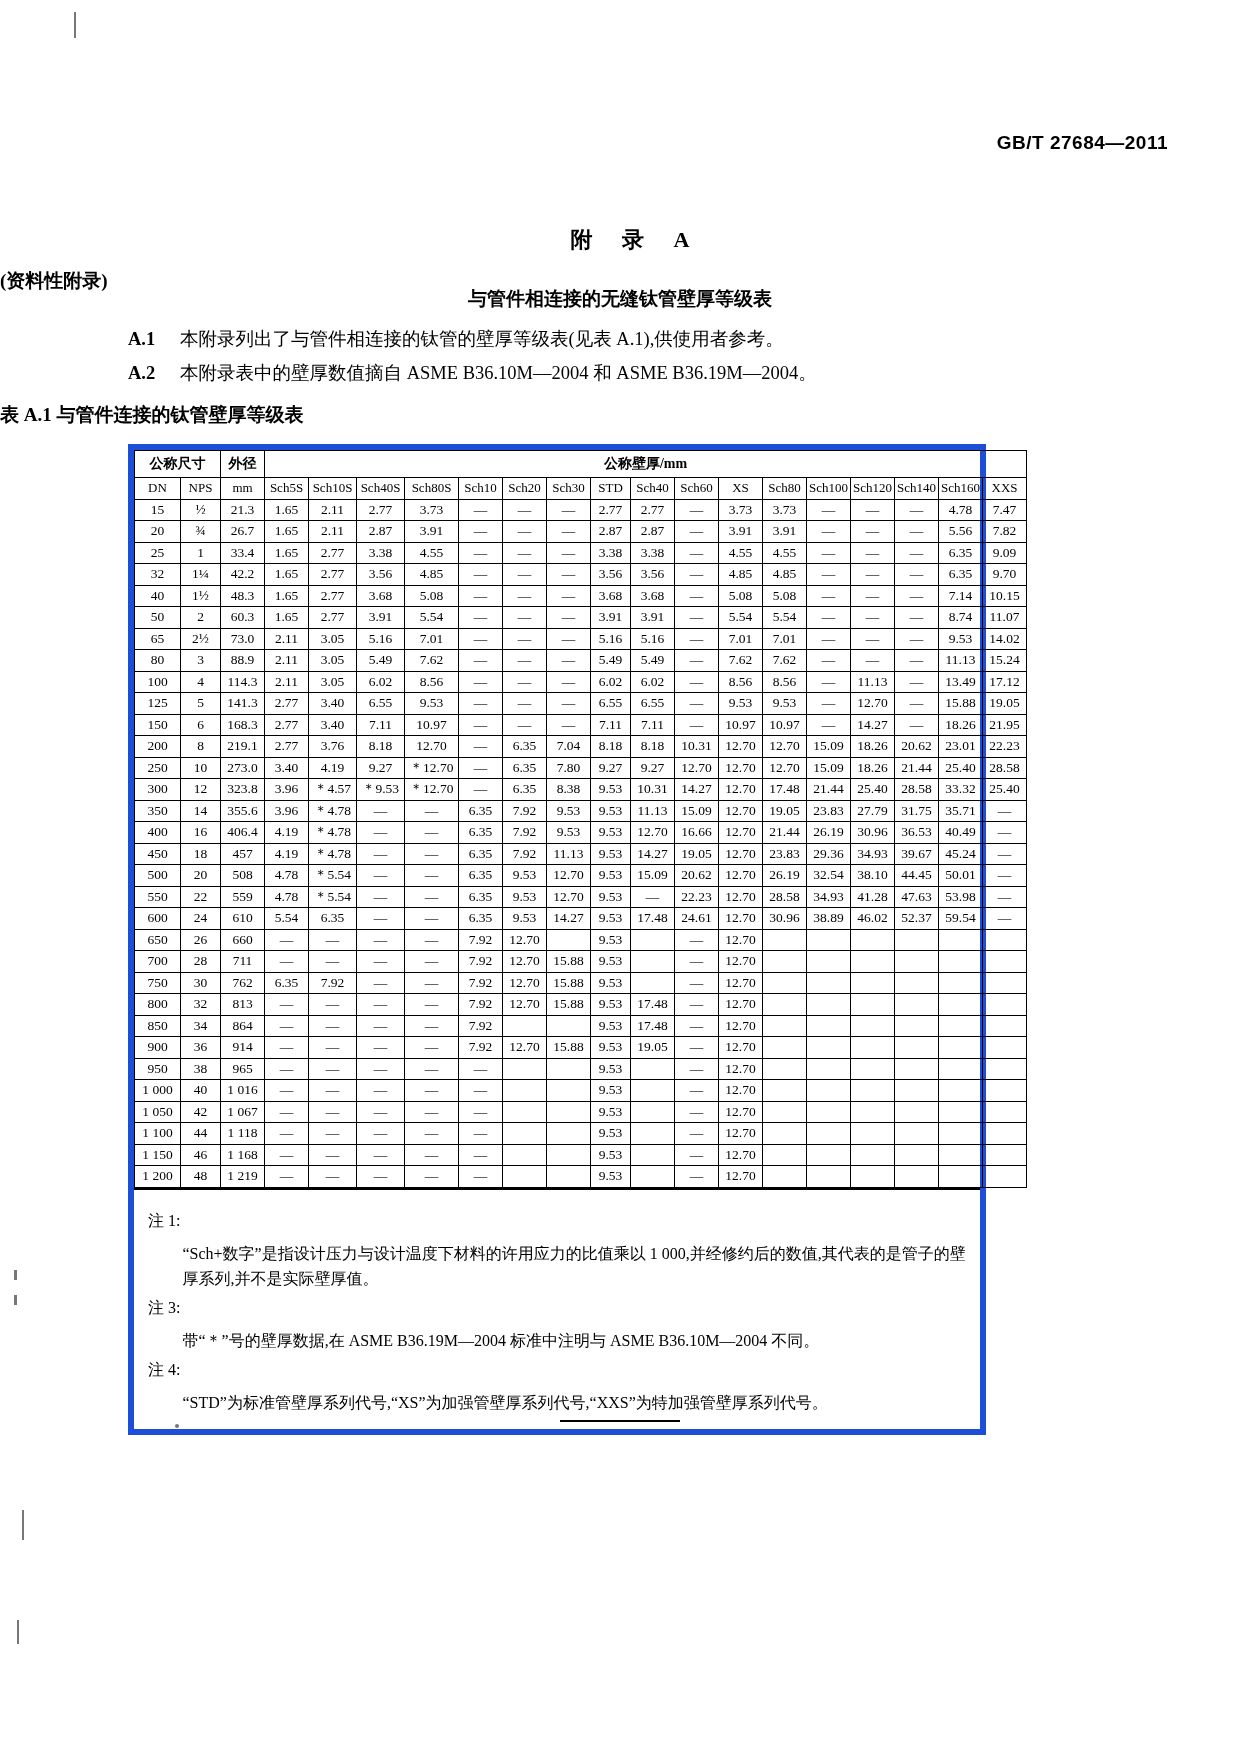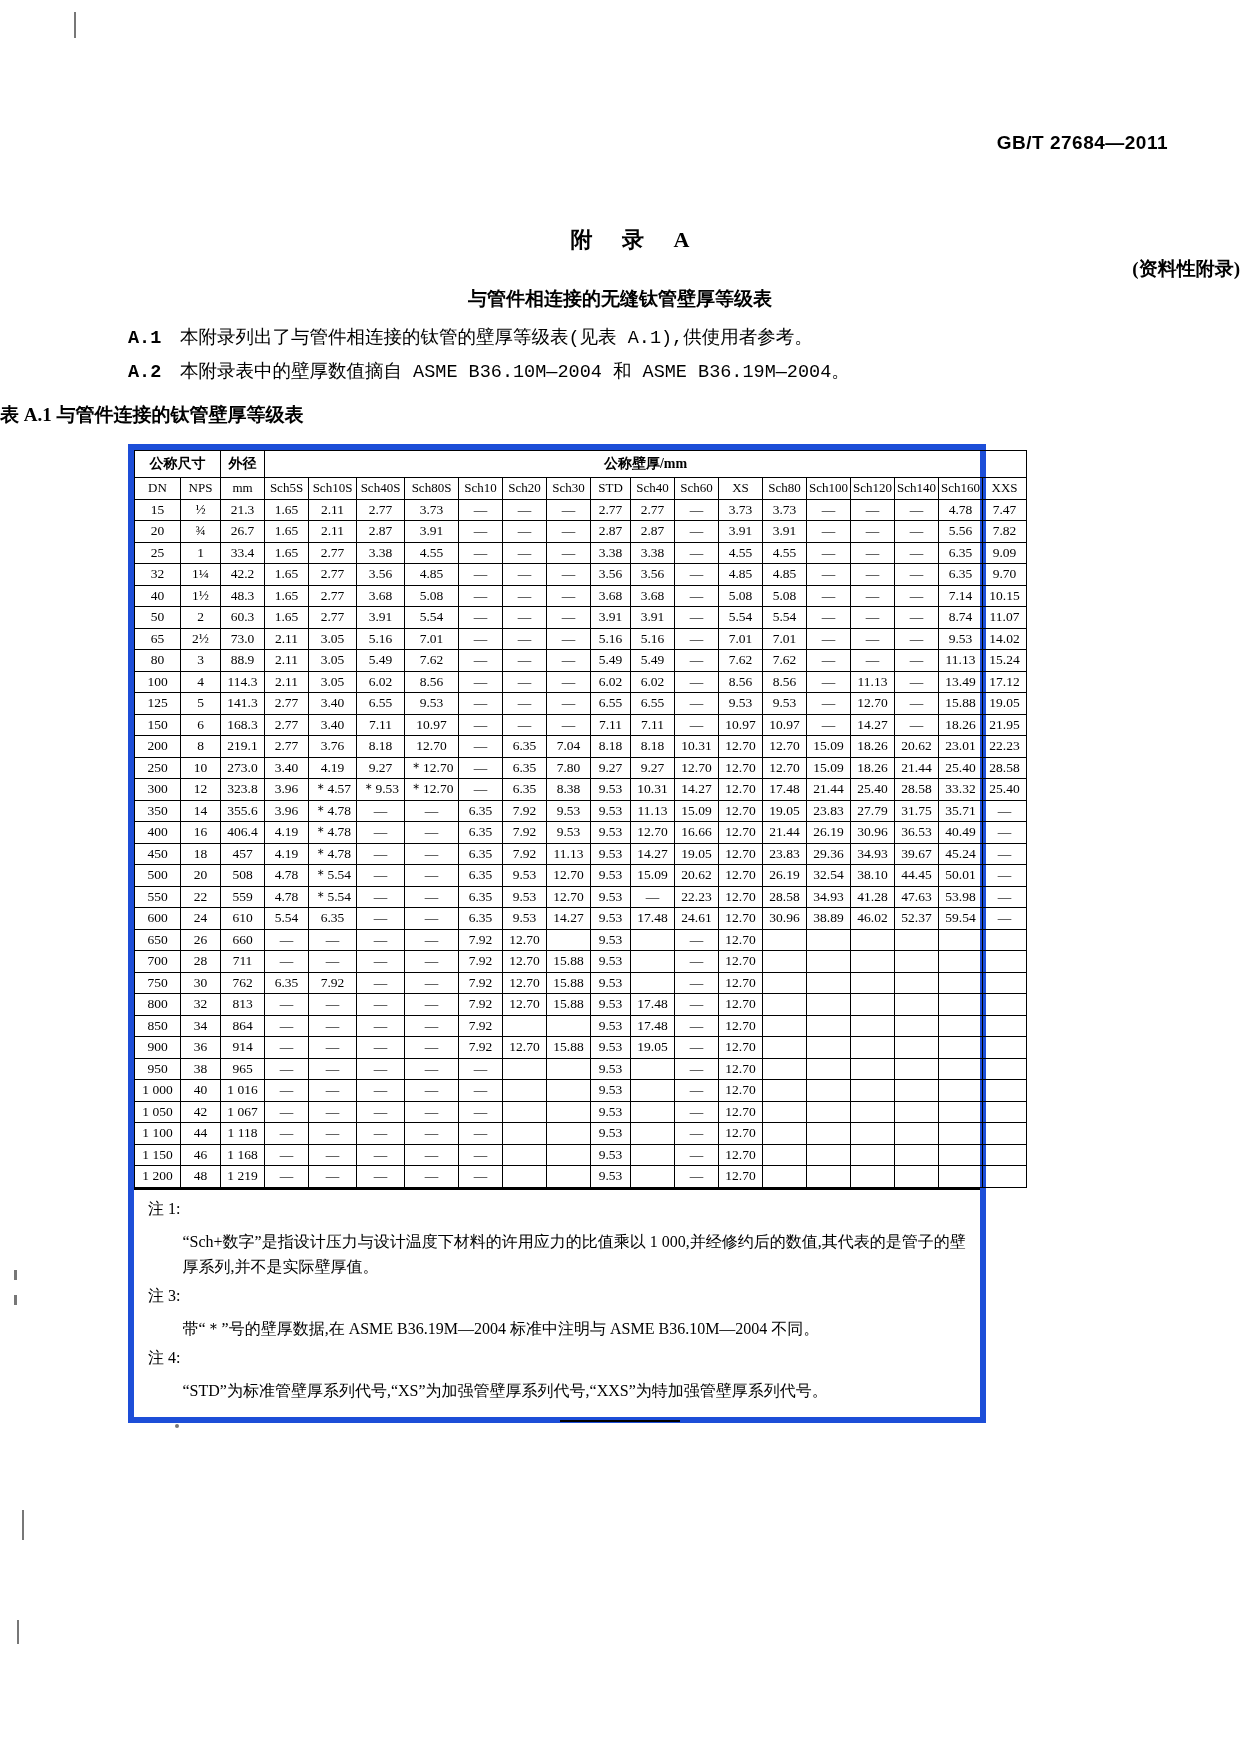--- a/index.html
+++ b/index.html
@@ -34,43 +34,42 @@
     top: 225px;
     left: 16px;
     width: 1240px;
     text-align: center;
     font-size: 22px;
     font-weight: bold;
     letter-spacing: 12px;
   }
   .appendix-sub {
     position: absolute;
-    top: 256px;
+    top: 268px;
     left: 0;
     width: 1240px;
-    text-align: right;
+    text-align: left;
     font-size: 19px;
     font-weight: bold;
   }
   .appendix-sub2 {
     position: absolute;
     top: 286px;
     left: 0;
     width: 1240px;
     text-align: center;
     font-size: 19px;
     font-weight: bold;
   }
   .para {
     position: absolute;
     left: 128px;
     font-size: 18.5px;
     line-height: 26px;
     white-space: nowrap;
-    font-family: Liberation Mono, monospace;
   }
   .para .lbl {
     font-weight: bold;
     display: inline-block;
     width: 52px;
   }
   #paraA1 { top: 326px; }
   #paraA2 { top: 360px; }
   .table-caption {
     position: absolute;
@@ -114,21 +113,21 @@
     height: 26px;
   }
   table.main tbody td {
     font-size: 13.5px;
   }
   table.main tbody td.num {
     letter-spacing: 0px;
   }
   .notes {
     border-top: 2px solid #000;
-    padding: 6px 10px 10px 14px;
+    padding: 18px 10px 10px 14px;
     font-size: 16px;
     line-height: 25px;
   }
   .note {
     display: flex;
     margin-bottom: 4px;
   }
   .note-lbl {
     flex: 0 0 auto;
     font-weight: normal;

